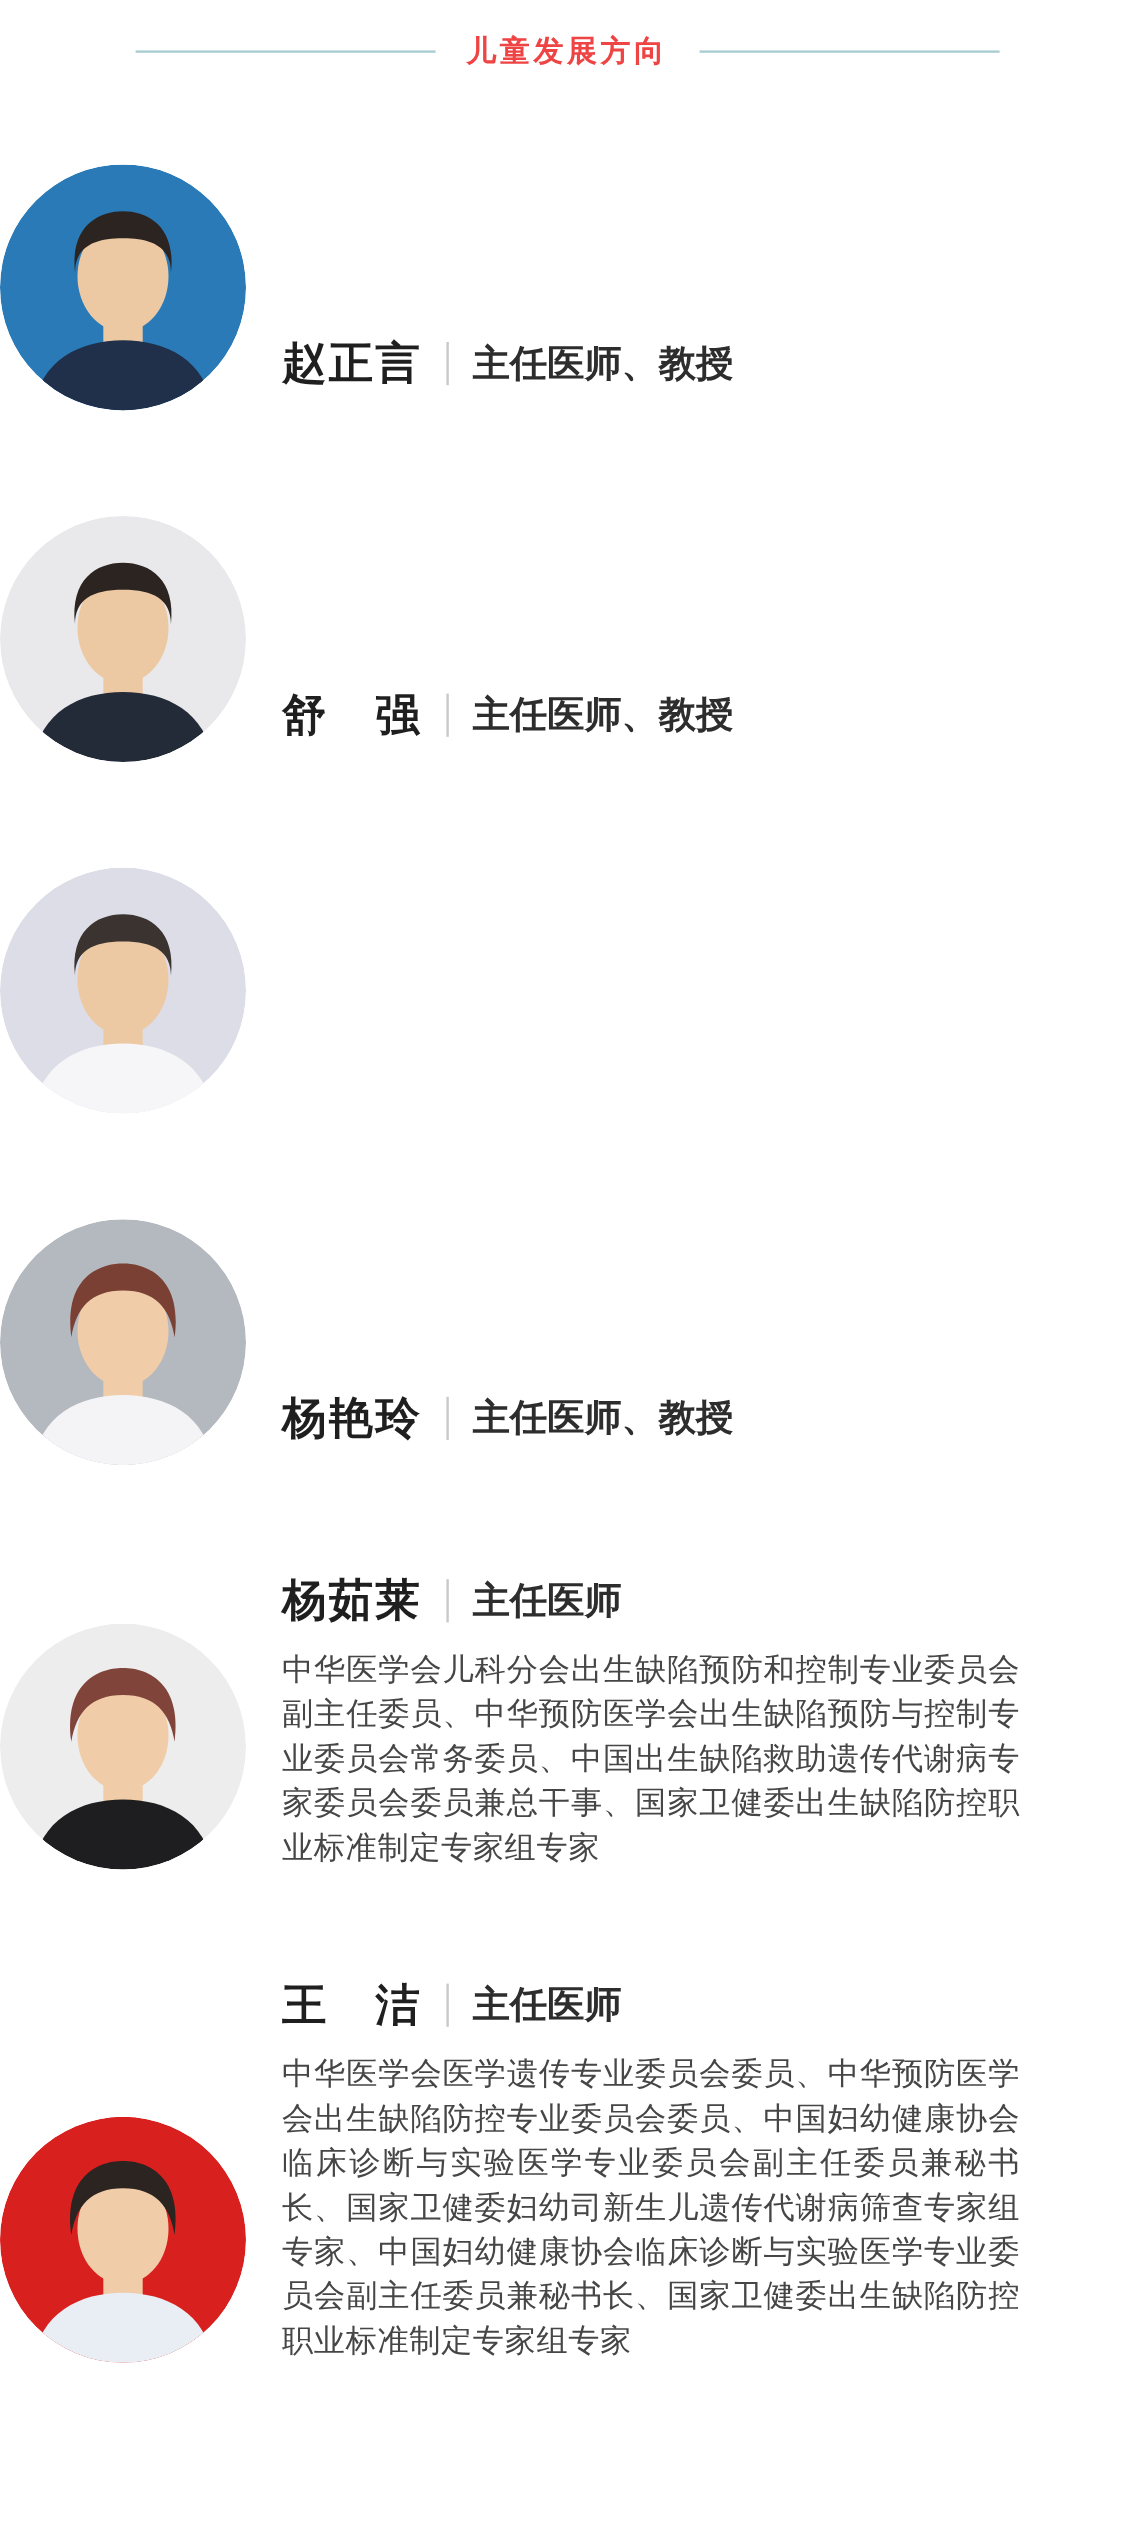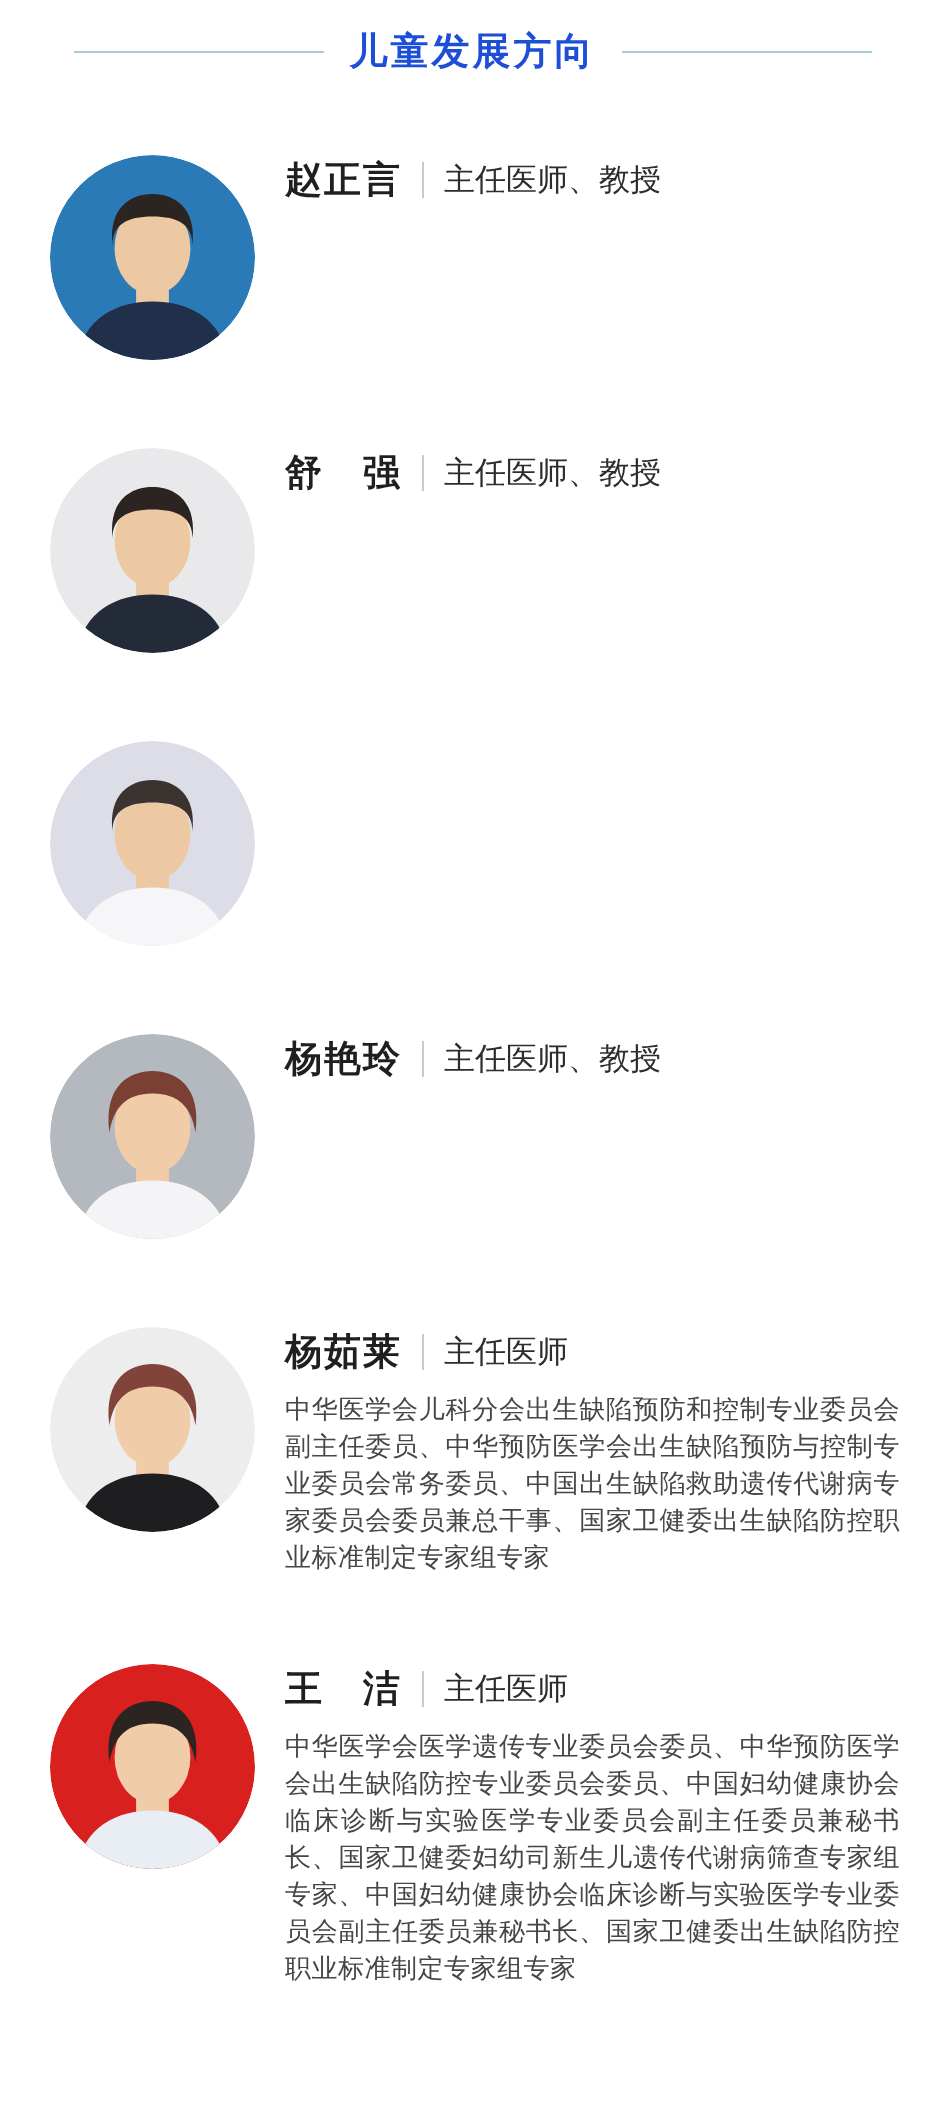--- a/index.html
+++ b/index.html
@@ -10,35 +10,35 @@
     box-sizing:border-box;
     padding-top:26px;
     font-family:"Liberation Sans","DejaVu Sans",sans-serif;
     overflow:hidden;
   }
   
   .header{display:flex;align-items:center;justify-content:center;margin-bottom:78px;}
   .header-line{width:250px;height:2px;background:#a9cdd3;}
   .header-title{
     margin:0 26px;
-    font-size:38px;
+    font-size:25px;
     font-weight:700;
-    color:#1d4ed8;
+    color:#ef4444;
     letter-spacing:3px;
     white-space:nowrap;
   }
   
-  .profile{display:flex;align-items:flex-start;margin-bottom:88px;padding-left:50px;}
+  .profile{display:flex;align-items:flex-end;margin-bottom:88px;}
   .profile:last-child{margin-bottom:24px;}
   .avatar{width:205px;height:205px;flex:0 0 205px;border-radius:50%;display:block;}
   .info{margin-left:30px;width:615px;}
   .name-row{display:flex;align-items:center;margin-bottom:14px;}
   .name{font-size:37px;font-weight:700;color:#1f1f1f;letter-spacing:2px;white-space:nowrap;}
   .name-divider{width:2px;height:36px;background:#c9c9c9;margin:0 20px;flex:0 0 2px;}
-  .job-title{font-size:31px;font-weight:400;color:#2d2d2d;white-space:nowrap;}
+  .job-title{font-size:31px;font-weight:700;color:#2d2d2d;white-space:nowrap;}
   .desc{
     font-size:26px;
     line-height:37px;
     color:#464646;
     letter-spacing:0.5px;
     text-align:justify;
     margin:0;
   }
 </style>
 </head>

